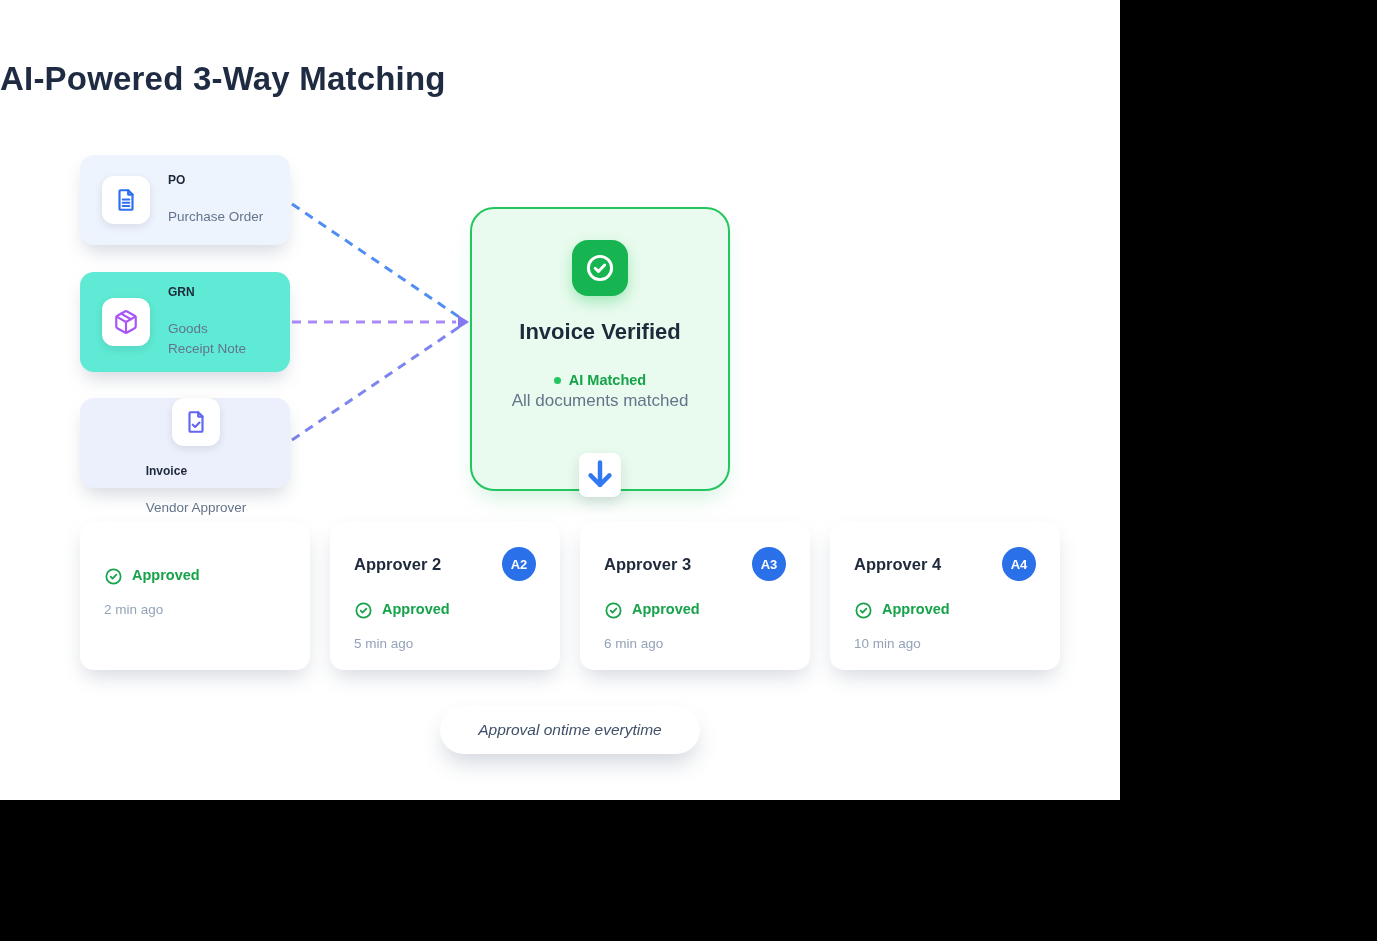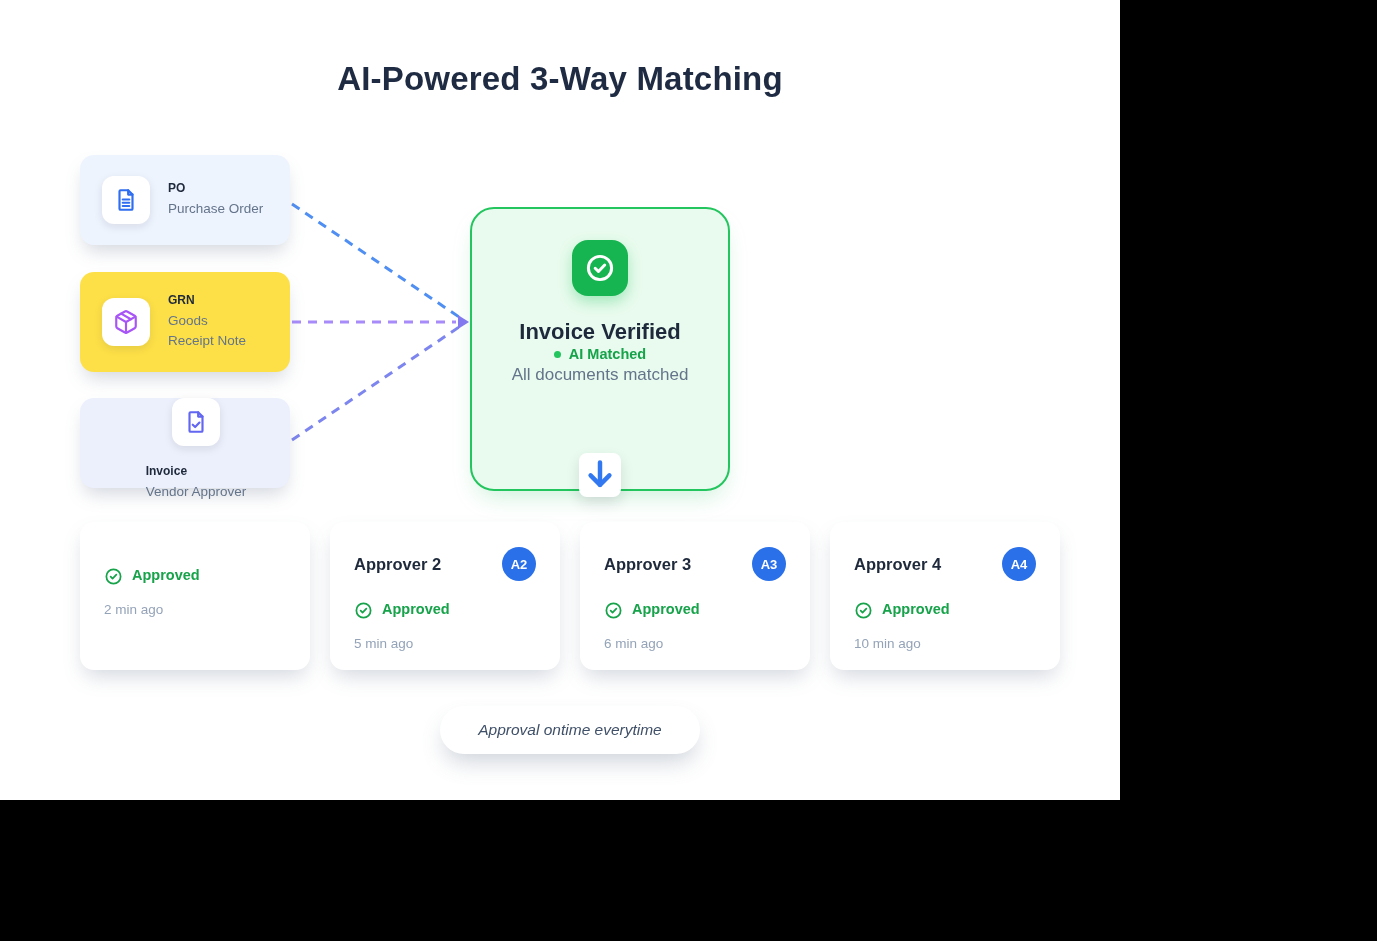--- a/index.html
+++ b/index.html
@@ -2,51 +2,51 @@
 <html><head>
 <meta charset="utf-8">
 <style>
   * { box-sizing: border-box; margin: 0; padding: 0; }
   html,body { background:#000; }
   body { font-family: "Liberation Sans", sans-serif; }
 
   .canvas { position:relative; width:1377px; height:941px; background:#000; overflow:hidden; }
   .stage  { position:absolute; left:0; top:0; width:1120px; height:800px; background:#ffffff; overflow:hidden; }
 
-  .title { position:absolute; top:60px; left:0; width:100%; text-align:center;
+  .title { position:absolute; top:60px; left:0; width:100%; text-align:left;
            font-size:33px; font-weight:bold; color:#1e2b42; letter-spacing:.2px; }
 
   .connectors { position:absolute; left:0; top:0; width:1120px; height:800px; pointer-events:none; }
 
   
   .doc-card { position:absolute; left:80px; width:210px; border-radius:14px;
               display:flex; align-items:center; padding-left:22px; gap:18px;
               box-shadow:0 10px 18px -4px rgba(100,116,139,.28); }
   .doc-card.po  { top:155px; height:90px;  background:#eef4fe; }
-  .doc-card.grn { top:272px; height:100px; background:#fde047; }
+  .doc-card.grn { top:272px; height:100px; background:#5eead4; }
   .doc-card.inv { top:398px; height:90px;  background:#ecf0fc;flex-direction:column; }
 
   .icon-tile { width:48px; height:48px; background:#fff; border-radius:12px; flex:0 0 48px;
                display:flex; align-items:center; justify-content:center;
                box-shadow:0 3px 8px rgba(15,23,42,.10); }
   .doc-text  { display:flex; flex-direction:column; }
   .doc-title { font-size:12px; font-weight:bold; color:#1e293b; }
-  .doc-sub   { font-size:13.5px; color:#64748b; margin-top:4px; line-height:1.5; }
+  .doc-sub   { font-size:13.5px; color:#64748b; margin-top:20px; line-height:1.5; }
   .doc-sub.narrow { max-width:88px; }
 
   
   .verify-card { position:absolute; left:470px; top:207px; width:260px; height:284px;
                  background:#e9fbee; border:2px solid #23c55e; border-radius:24px;
                  display:flex; flex-direction:column; align-items:center;
                  box-shadow:0 12px 24px -8px rgba(34,197,94,.25); }
   .verify-icon { margin-top:31px; width:56px; height:56px; border-radius:16px; background:#17b551;
                  display:flex; align-items:center; justify-content:center;
                  box-shadow:0 6px 14px rgba(34,197,94,.35); }
   .verify-title { margin-top:23px; font-size:22px; font-weight:bold; color:#1e293b; }
-  .verify-badge { margin-top:1px; display:flex; align-items:center; gap:8px;
+  .verify-badge { margin-top:27px; display:flex; align-items:center; gap:8px;
                   font-size:14.5px; font-weight:bold; color:#16a34a; }
   .badge-dot { width:7px; height:7px; border-radius:50%; background:#22c55e; }
   .verify-note { margin-top:3px; font-size:17px; color:#64748b; }
 
   
   .arrow-box { position:absolute; left:579px; top:453px; width:42px; height:44px;
                background:#fff; border-radius:8px; display:flex; align-items:center; justify-content:center;
                box-shadow:0 6px 14px rgba(15,23,42,.12); }
 
   

